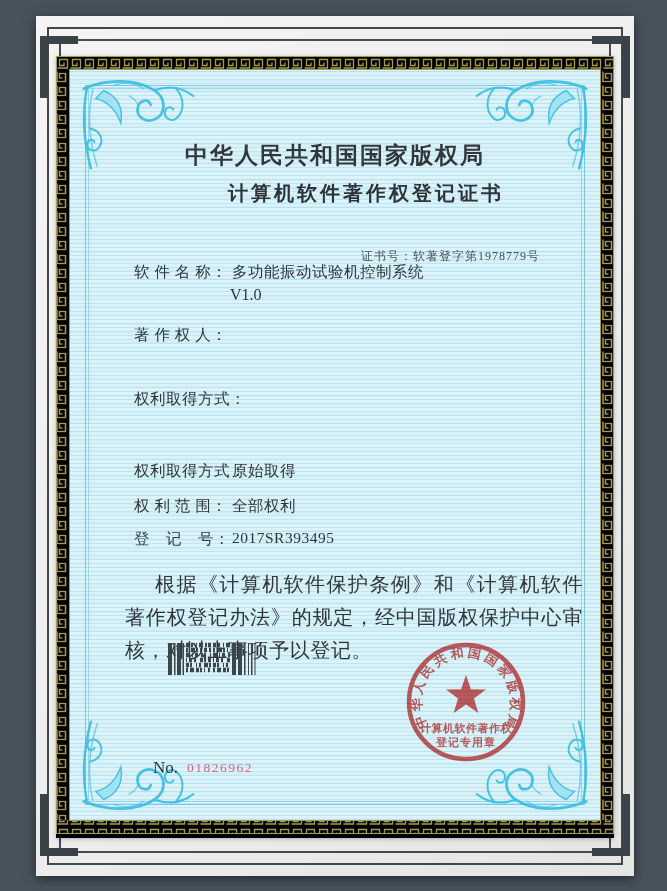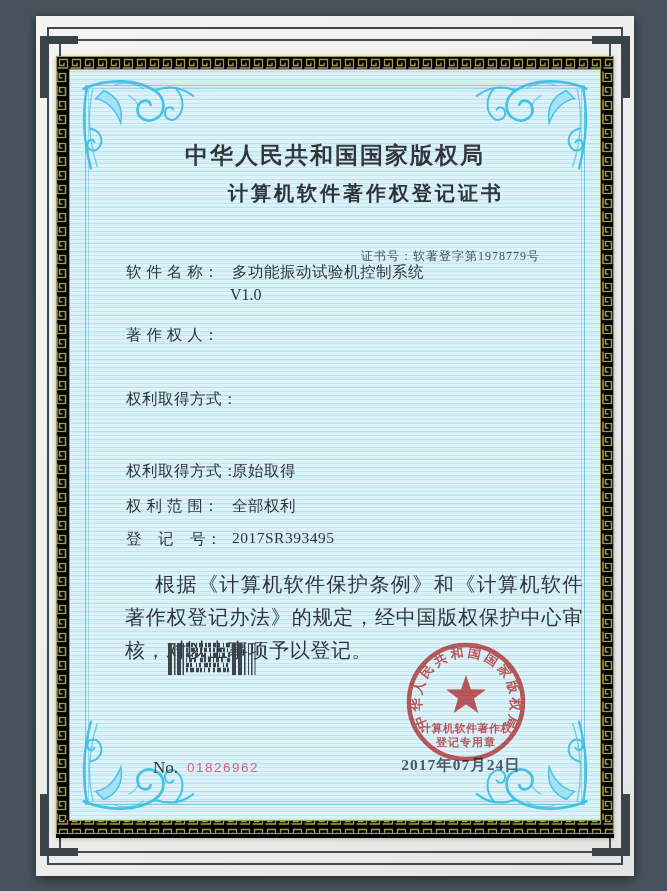--- a/index.html
+++ b/index.html
@@ -46,37 +46,37 @@
     font-size:23px;font-weight:700;color:#31373c;letter-spacing:2px;z-index:6;
   }
   .cert-title{
     position:absolute;left:0;top:110px;width:100%;text-align:center;
     font-size:20px;font-weight:700;color:#2d3338;letter-spacing:3px;z-index:6;padding-left:31px;
   }
   .cert-no{
     position:absolute;right:60px;top:163px;font-size:12px;color:#474f55;letter-spacing:1px;z-index:6;margin-top:15px;
   }
   .row{position:absolute;left:0;width:100%;height:22px;z-index:6;font-size:15.5px;color:#2e353b;}
-  .row .lbl{position:absolute;left:56px;letter-spacing:.5px;}
+  .row .lbl{position:absolute;left:64px;letter-spacing:.5px;}
   .row .val{position:absolute;left:162px;letter-spacing:.5px;text-align:right;}
   .row .val.v-owner{left:179px;}
   .val2{position:absolute;left:160px;top:216px;font-size:16px;color:#2e353b;z-index:6;}
   .statement{
     position:absolute;left:55px;top:498px;width:458px;z-index:6;
     font-size:20px;line-height:33px;color:#2e353b;letter-spacing:.6px;
     text-indent:30px;text-align:justify;
   }
   .barcode{position:absolute;left:98px;top:572px;z-index:6;}
   .seal{position:absolute;left:326px;top:562px;z-index:7;mix-blend-mode:multiply;opacity:.92;}
   .seal-date{
     position:absolute;left:318px;top:685px;width:146px;text-align:center;z-index:6;
     font-size:15.5px;font-weight:700;color:#4d5965;letter-spacing:1px;
   }
   .serial{position:absolute;left:83px;top:688px;z-index:6;font-size:17px;color:#2e353b;}
-  .serial .num{font-size:13.5px;letter-spacing:1.5px;position:relative;top:-1px;margin-left:9px;font-family:Liberation Sans, sans-serif;}
+  .serial .num{font-size:13.5px;letter-spacing:1.5px;position:relative;top:-1px;margin-left:9px;font-family:Liberation Serif, serif;}
 </style>
 </head>
 <body>
 
 <svg width="0" height="0" style="position:absolute" aria-hidden="true">
   <defs>
     <g id="flourish" fill="none" stroke="#38bde2" stroke-width="3" stroke-linecap="round">
       <path d="M6,14 C34,2 66,4 84,16 C98,25 97,43 84,48 C73,52 63,44 66,34 C68,26 78,25 80,32"></path>
       <path d="M84,16 C100,10 114,12 127,22" stroke-width="2.4"></path>
       <path d="M108,14 C118,25 117,40 108,47 C102,51 94,46 96,39 C97,34 103,33 105,37" stroke-width="2.2"></path>
@@ -200,19 +200,18 @@
       <circle cx="70" cy="70" r="57" fill="none" stroke="#d8504f" stroke-width="4.5"></circle>
       <path id="sealArc" d="M33.1,95.8 A45,45 0 1 1 106.9,95.8" fill="none"></path>
       <text font-size="13" font-weight="bold" fill="#d8504f" letter-spacing="3.2">
         <textPath href="#sealArc" startOffset="2">中华人民共和国国家版权局</textPath>
       </text>
       <polygon fill="#d8504f" points="70,43 74.9,57.2 90,57.5 78,66.6 82.3,81 70,72.4 57.7,81 62,66.6 50,57.5 65.1,57.2"></polygon>
       <text x="70" y="100" text-anchor="middle" font-size="11" font-weight="bold" fill="#d8504f" letter-spacing=".5">计算机软件著作权</text>
       <text x="70" y="114" text-anchor="middle" font-size="11" font-weight="bold" fill="#d8504f" letter-spacing="1">登记专用章</text>
     </svg>
 
-    <div class="seal-date">2017年07月24日</div>
 
     <div class="serial">
       <span>No.</span><span class="num" style="color:#d4647e">01826962</span>
     </div>
   </div>
 </div>
 
 </body></html>

